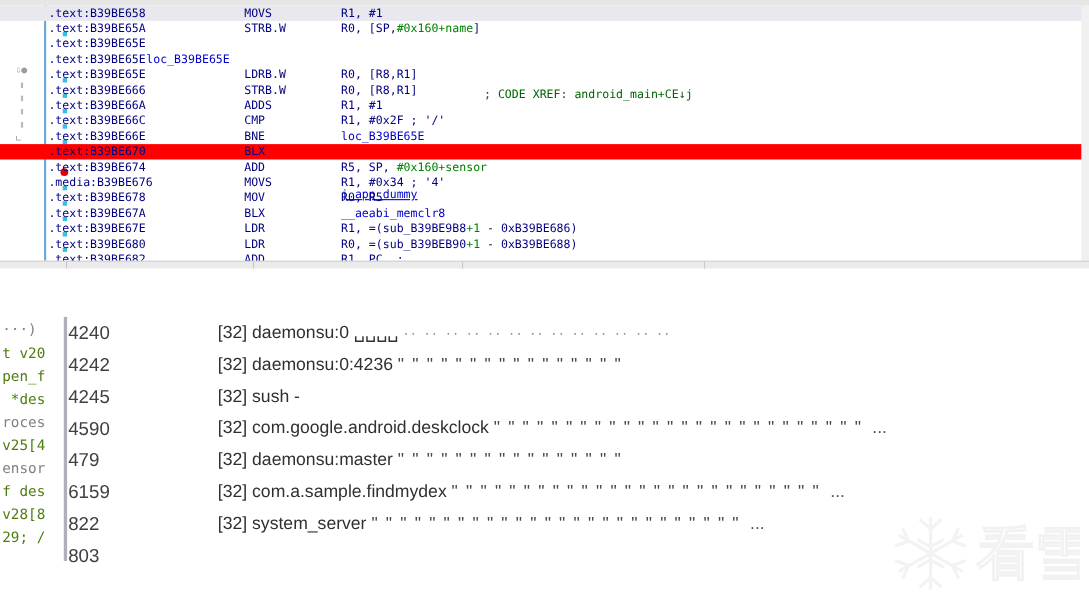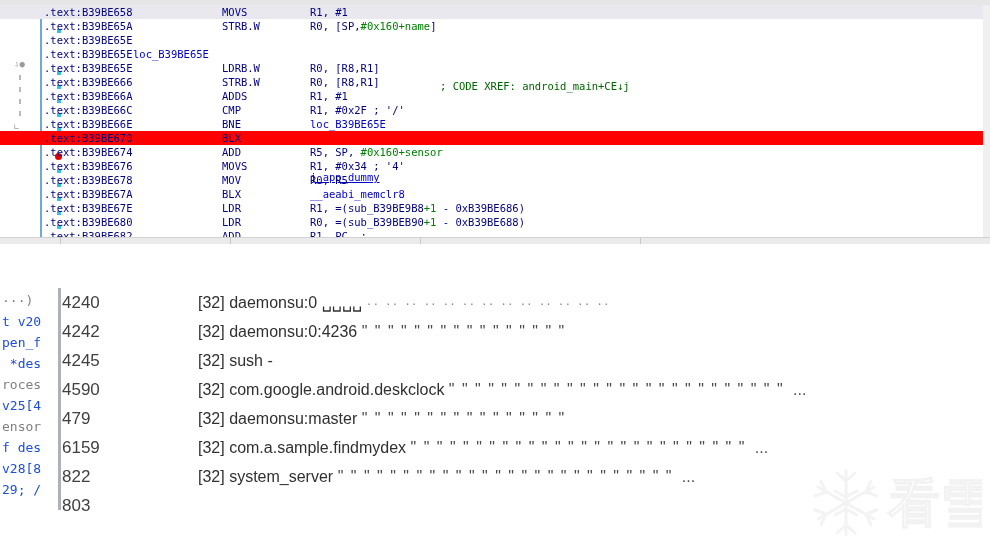--- a/index.html
+++ b/index.html
@@ -168,21 +168,21 @@
     background: #ffffff;
     overflow: hidden;
   }
   .ps-line {
     position: absolute;
     left: 2px;
     white-space: pre;
     font-family: "DejaVu Sans Mono", monospace;
     font-size: 13px;
     line-height: 13px;
-    color: #1d4ed8;
+    color: #4d7c0f;
   }
   .ps-line.gray { color: #808080; }
   #pseudo-edge {
     position: absolute;
     left: 58px; top: 0;
     width: 3px; height: 222px;
     background: #b0b0b8;
   }
 
   .log-row {
@@ -281,21 +281,21 @@
       <div class="dz-row"><span class="addr">.text:B39BE65A</span><span class="mnem">STRB.W</span><span class="ops">R0, [SP,<span class="g">#0x160+name</span>]</span></div>
       <div class="dz-row"><span class="addr">.text:B39BE65E</span></div>
       <div class="dz-row"><span class="addr">.text:B39BE65E</span><span class="label">loc_B39BE65E</span><span class="cmt">; CODE XREF: android_main+CE↓j</span></div>
       <div class="dz-row"><span class="addr">.text:B39BE65E</span><span class="mnem">LDRB.W</span><span class="ops">R0, [R8,R1]</span></div>
       <div class="dz-row"><span class="addr">.text:B39BE666</span><span class="mnem">STRB.W</span><span class="ops">R0, [R8,R1]</span></div>
       <div class="dz-row"><span class="addr">.text:B39BE66A</span><span class="mnem">ADDS</span><span class="ops">R1, #1</span></div>
       <div class="dz-row"><span class="addr">.text:B39BE66C</span><span class="mnem">CMP</span><span class="ops">R1, #0x2F ; '/'</span></div>
       <div class="dz-row"><span class="addr">.text:B39BE66E</span><span class="mnem">BNE</span><span class="ops"><span class="blu">loc_B39BE65E</span></span></div>
       <div class="dz-row hl"><span class="addr">.text:B39BE670</span><span class="mnem">BLX</span><span class="ops">j_app_dummy</span></div>
       <div class="dz-row"><span class="addr">.text:B39BE674</span><span class="mnem">ADD</span><span class="ops">R5, SP, <span class="g">#0x160+sensor</span></span></div>
-      <div class="dz-row"><span class="addr">.text:B39BE676</span><span class="mnem">MOVS</span><span class="ops">R1, #0x34 ; '4'</span></div>
+      <div class="dz-row"><span class="addr">.media:B39BE676</span><span class="mnem">MOVS</span><span class="ops">R1, #0x34 ; '4'</span></div>
       <div class="dz-row"><span class="addr">.text:B39BE678</span><span class="mnem">MOV</span><span class="ops">R0, R5</span></div>
       <div class="dz-row"><span class="addr">.text:B39BE67A</span><span class="mnem">BLX</span><span class="ops"><span class="blu">__aeabi_memclr8</span></span></div>
       <div class="dz-row"><span class="addr">.text:B39BE67E</span><span class="mnem">LDR</span><span class="ops">R1, =(sub_B39BE9B8<span class="g">+1</span> - 0xB39BE686)</span></div>
       <div class="dz-row"><span class="addr">.text:B39BE680</span><span class="mnem">LDR</span><span class="ops">R0, =(sub_B39BEB90<span class="g">+1</span> - 0xB39BE688)</span></div>
       <div class="dz-row"><span class="addr">.text:B39BE682</span><span class="mnem">ADD</span><span class="ops">R1, PC  ; </span></div>
     </div>
 
   <div id="disasm-rightscroll"></div>
 
   <div id="disasm-botbar">

